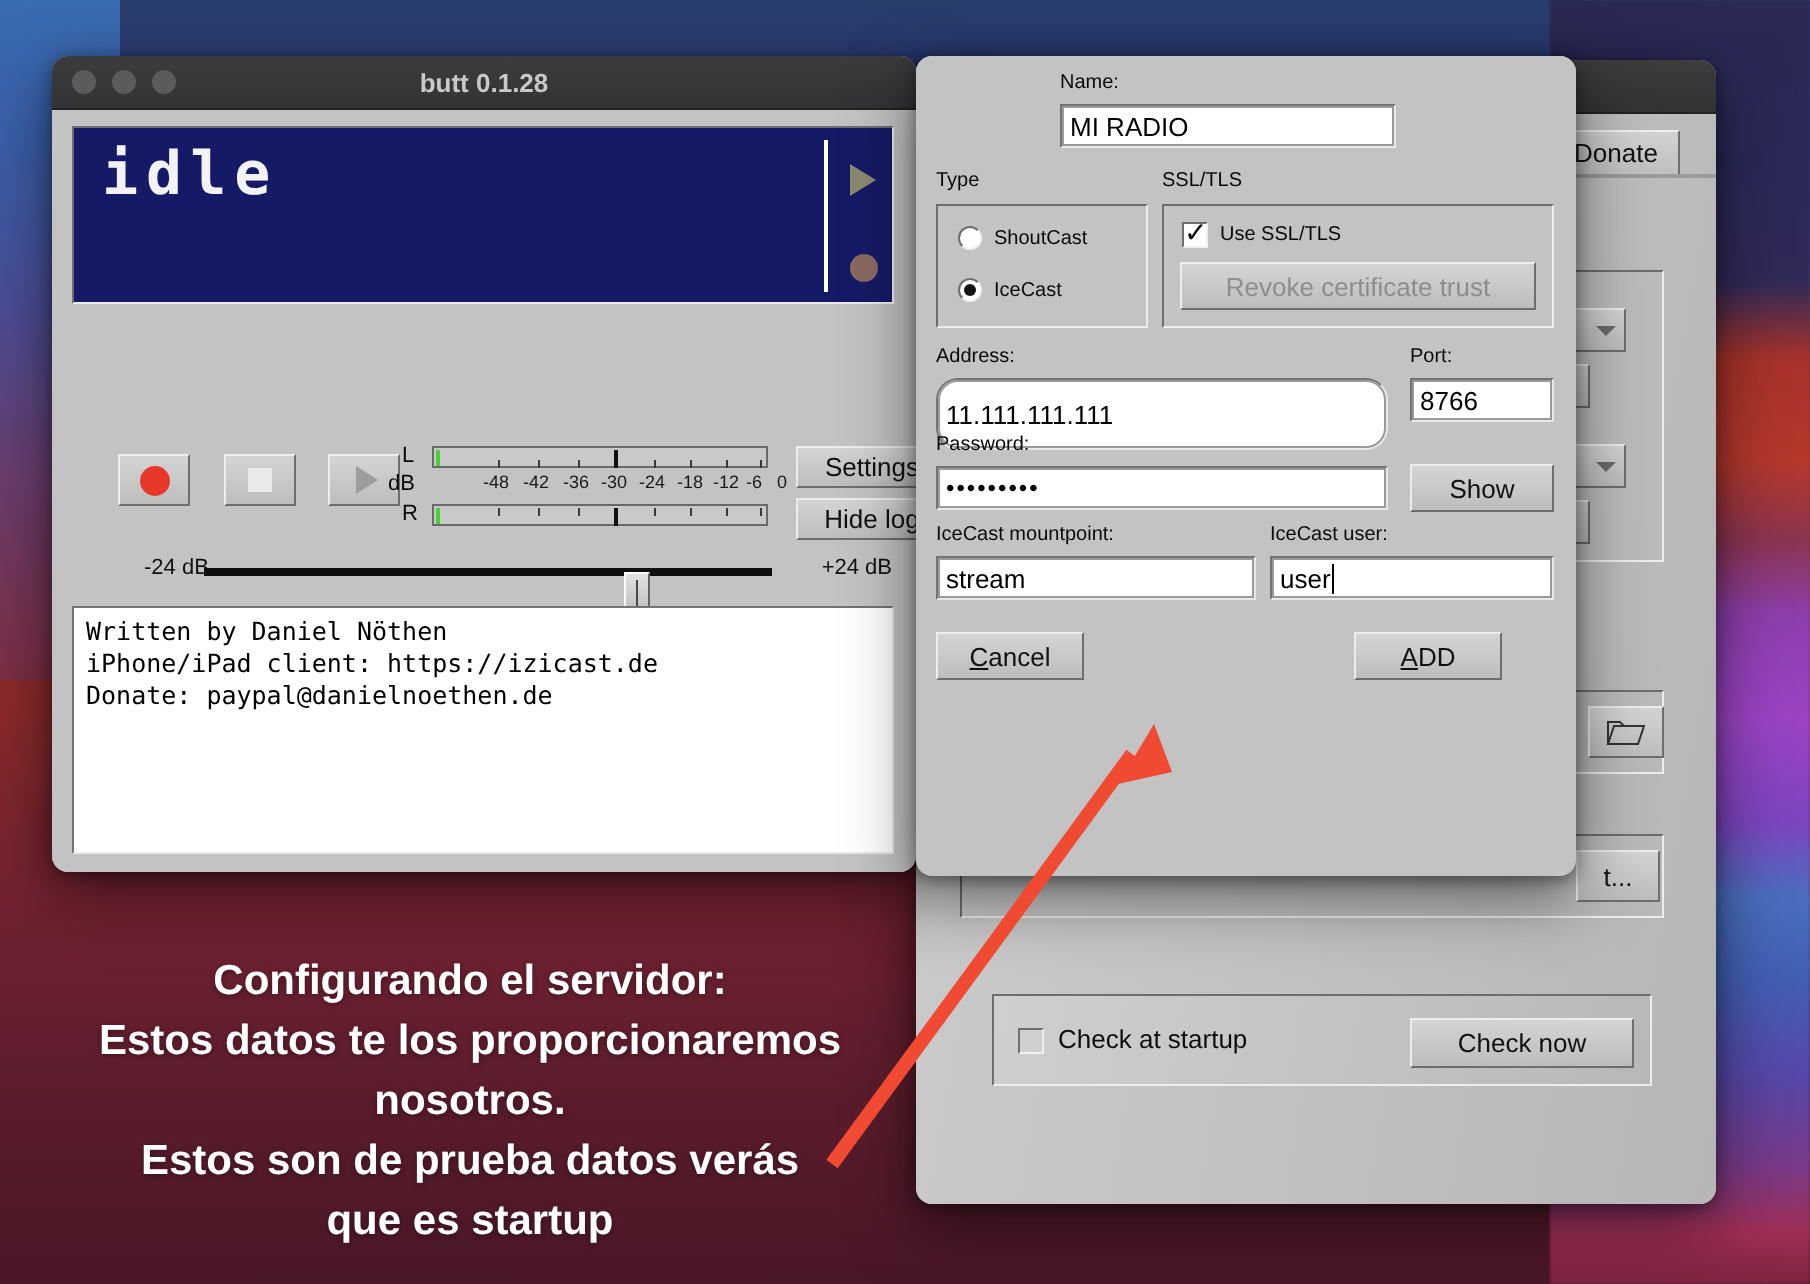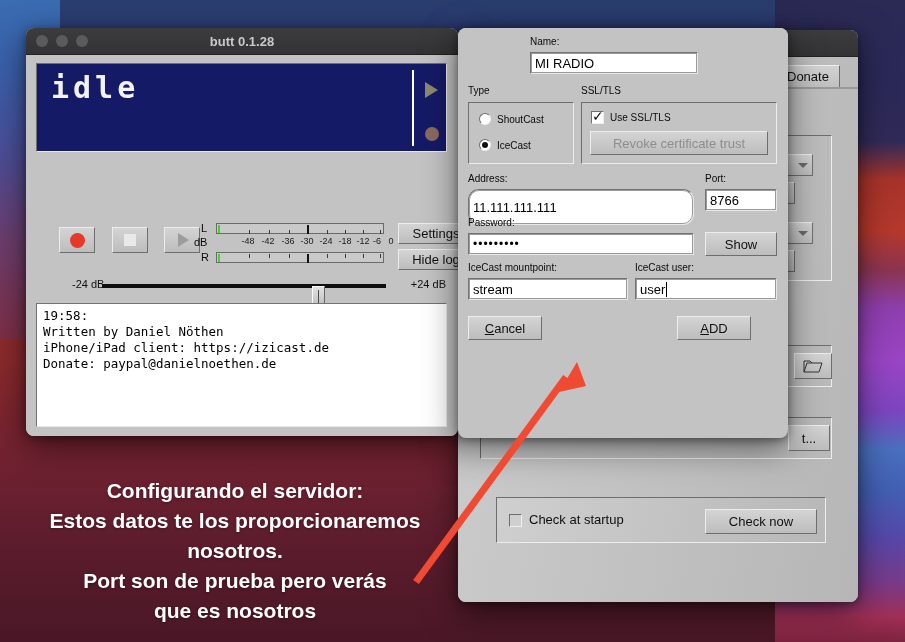--- a/index.html
+++ b/index.html
@@ -689,21 +689,20 @@
 
     <div id="gain-row">
       <div id="gain-min" class="fl-label">-24 dB</div>
       <div id="gain-track">
         <div id="gain-knob"></div>
       </div>
       <div id="gain-max" class="fl-label">+24 dB</div>
     </div>
 
     <div id="log-area">
-        <div>19:58:</div>
         <div>Written by Daniel Nöthen</div>
         <div>iPhone/iPad client: https://izicast.de</div>
         <div>Donate: paypal@danielnoethen.de</div>
       </div>
   </div>
 </div>
 
 <div class="mac-window" id="addserver-window">
 
   <div id="as-body">
@@ -761,15 +760,15 @@
 
 <svg id="arrow-svg">
   <line x1="416" y1="582" x2="566" y2="377" stroke="#f04a32" stroke-width="7" stroke-linecap="butt"></line>
   <polygon points="577,362 559,392 586,386" fill="#f04a32"></polygon>
 </svg>
 
 <div id="caption">
     <div>Configurando el servidor:</div>
     <div>Estos datos te los proporcionaremos</div>
     <div>nosotros.</div>
-    <div>Port son de prueba pero verás</div>
-    <div>que es nosotros</div>
+    <div>Estos son de prueba datos verás</div>
+    <div>que es startup</div>
   </div>
 
 </body></html>

